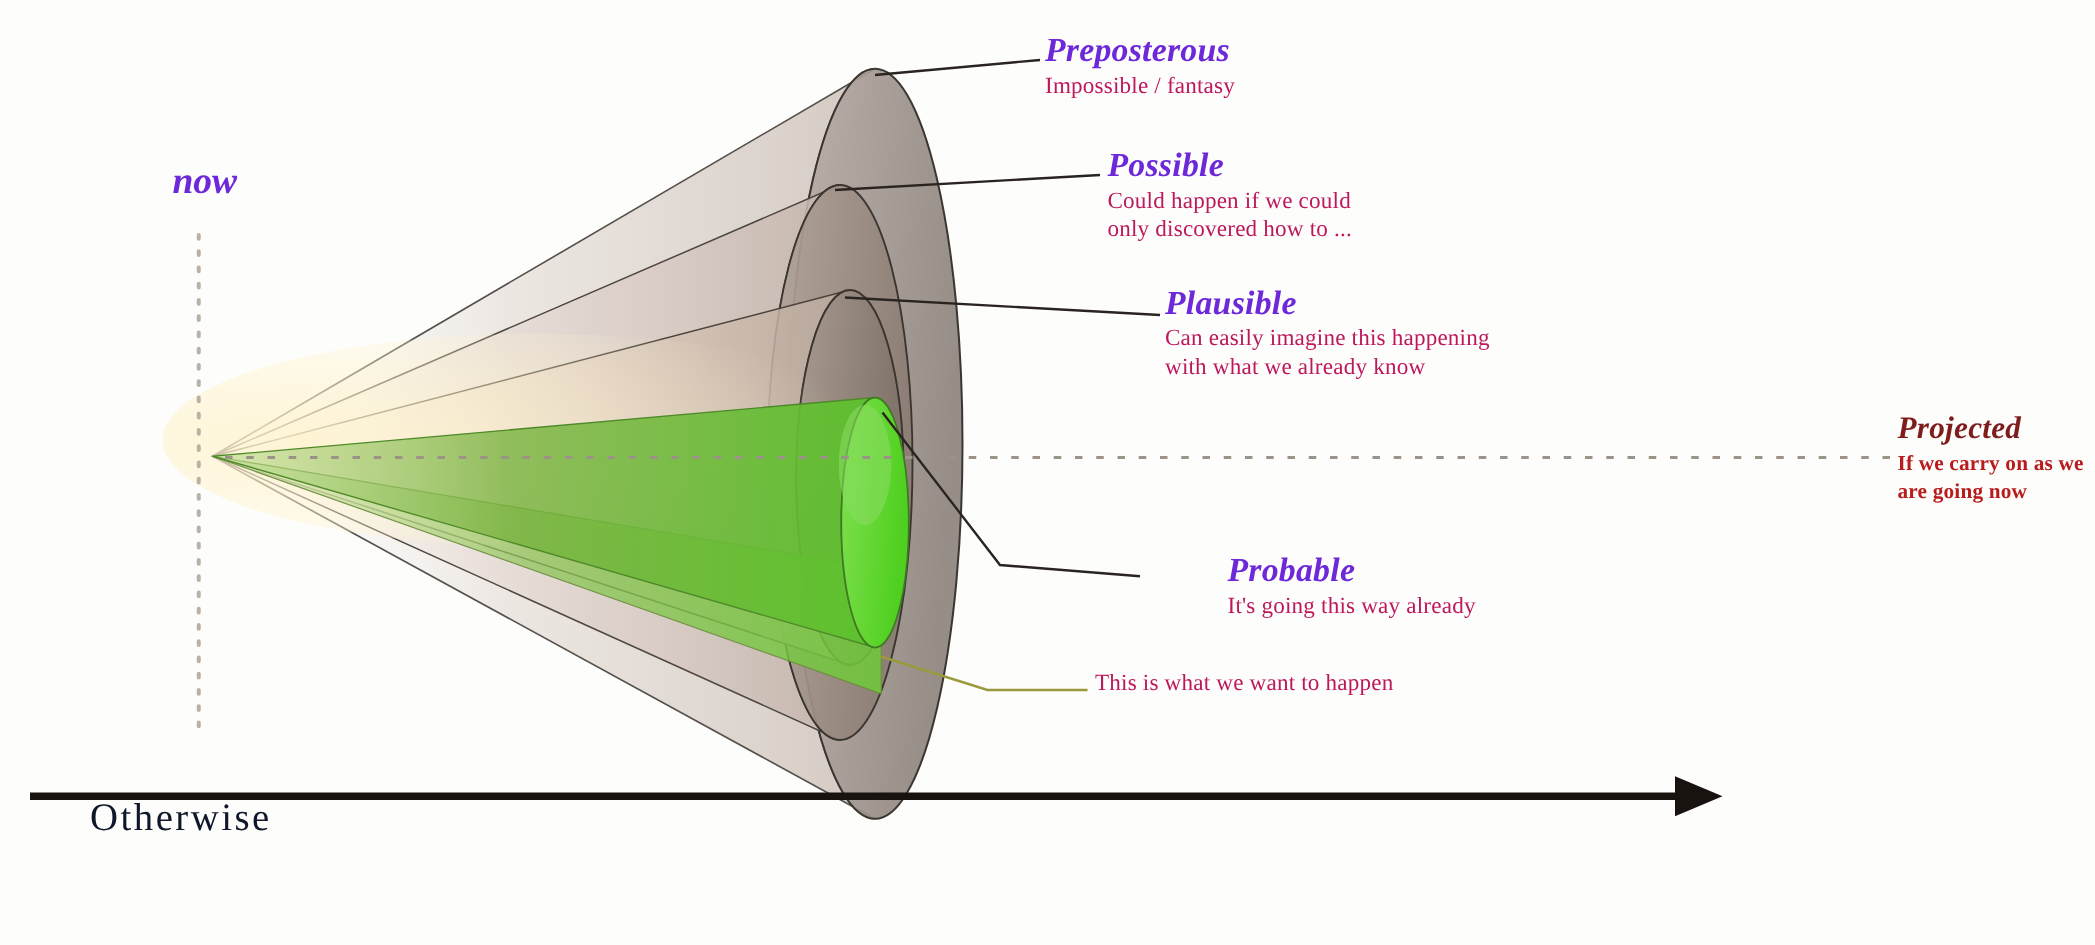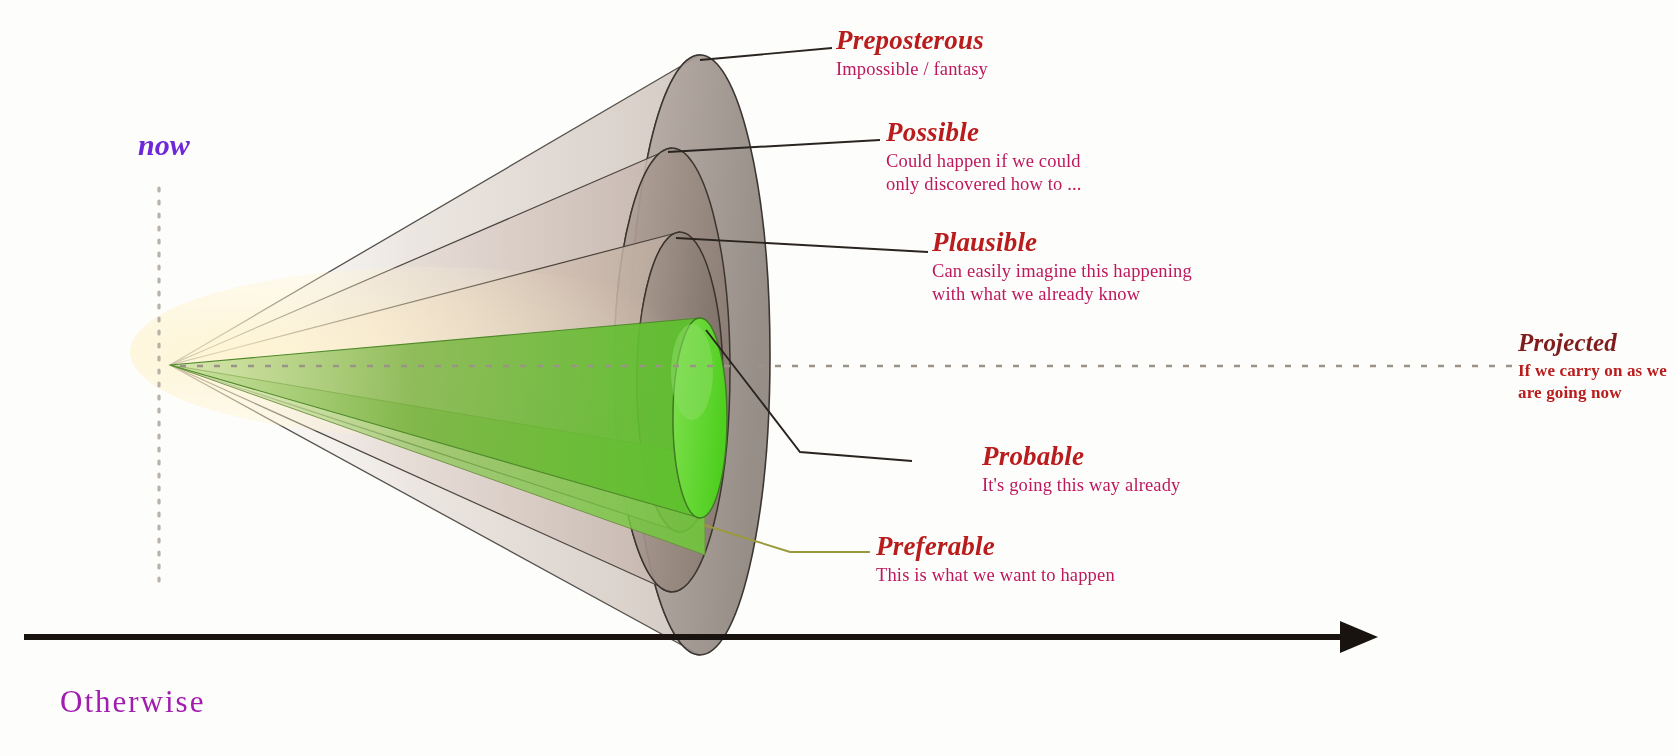--- a/index.html
+++ b/index.html
@@ -9,21 +9,21 @@
     font-family:"Liberation Serif","DejaVu Serif",serif;
     background:#fdfdfc;
   }
   #stage{position:absolute;inset:0;}
   svg#cone{position:absolute;left:0;top:0;width:1676px;height:756px;}
 
   .lbl{position:absolute;}
   .lbl .title{
     font-family:"Liberation Serif","DejaVu Serif",serif;
     font-style:italic;font-weight:bold;
-    font-size:27px;color:#b91c1c;letter-spacing:.2px;
+    font-size:27px;color:#6d28d9;letter-spacing:.2px;
     line-height:1.05;white-space:nowrap;
   }
   .lbl .desc{
     font-family:"Liberation Serif","DejaVu Serif",serif;
     font-size:18.5px;color:#be185d;line-height:1.25;
     margin-top:4px;white-space:pre-line;letter-spacing:.15px;
   }
 
   
   #lbl-preposterous{left:836px;top:26px;}
@@ -37,25 +37,24 @@
   #lbl-projected .desc{color:#b91c1c;font-size:17px;font-weight:bold;}
 
   #now-label{
     position:absolute;left:138px;top:128px;
     font-family:"Liberation Serif","DejaVu Serif",serif;
     font-style:italic;font-weight:bold;font-size:30px;color:#6d28d9;
   }
 
   
   #caption-ghost{
-    position:absolute;left:60px;top:636px;
+    position:absolute;left:72px;top:636px;
     font-family:"Liberation Serif","DejaVu Serif",serif;
-    font-size:31px;color:#a21caf;letter-spacing:2px;
+    font-size:31px;color:#0f172a;letter-spacing:2px;
     white-space:nowrap;
-    margin-top:48px;
   }
 </style>
 </head>
 <body>
 
 <div id="stage">
 
   <svg id="cone" viewBox="0 0 1676 756">
     <defs>
       <linearGradient id="gPrep" x1="0" y1="0" x2="1" y2="0">
@@ -164,21 +163,20 @@
     <div class="desc">Can easily imagine this happening
 with what we already know</div>
   </div>
 
   <div class="lbl" id="lbl-probable">
     <div class="title">Probable</div>
     <div class="desc">It's going this way already</div>
   </div>
 
   <div class="lbl" id="lbl-preferable">
-    <div class="title">Preferable</div>
     <div class="desc">This is what we want to happen</div>
   </div>
 
   <div class="lbl" id="lbl-projected">
     <div class="title">Projected</div>
     <div class="desc">If we carry on as we
 are going now</div>
   </div>
 
   <div id="now-label">now</div>

